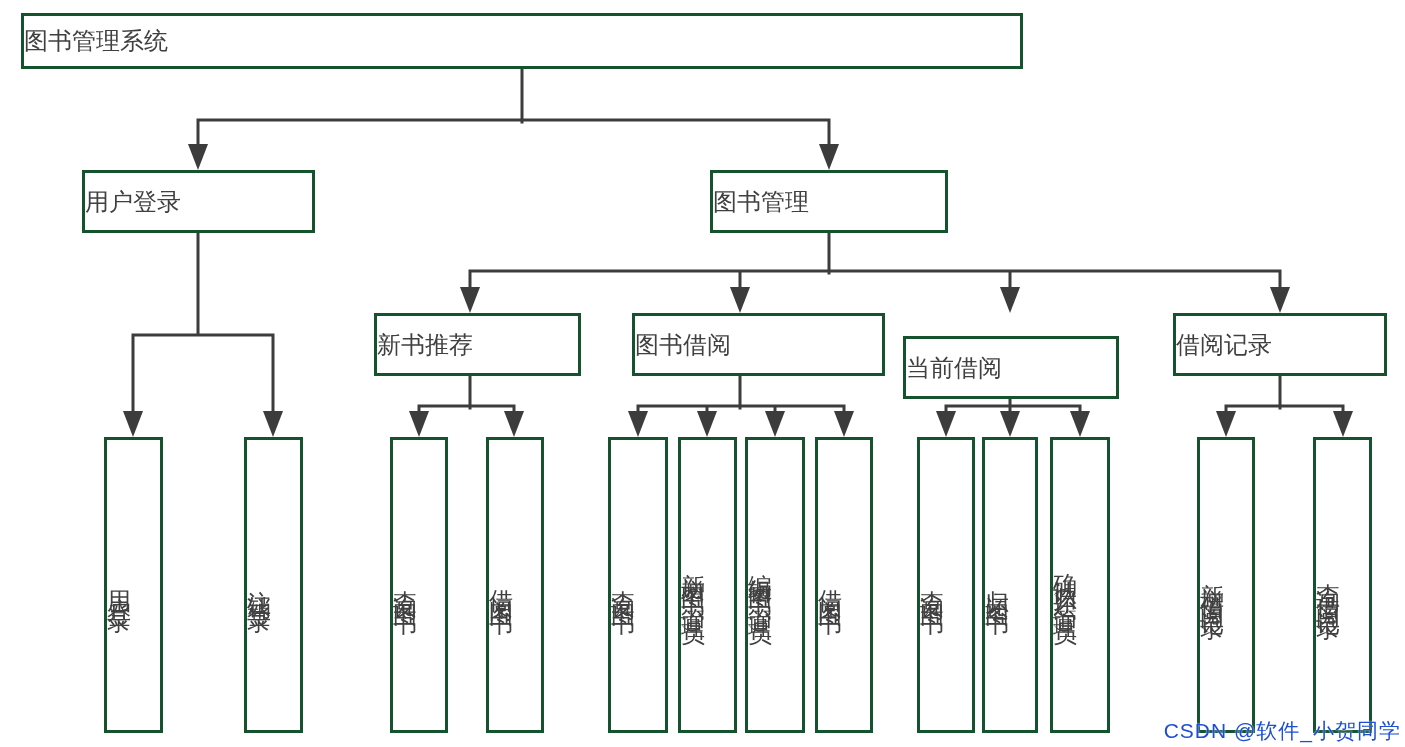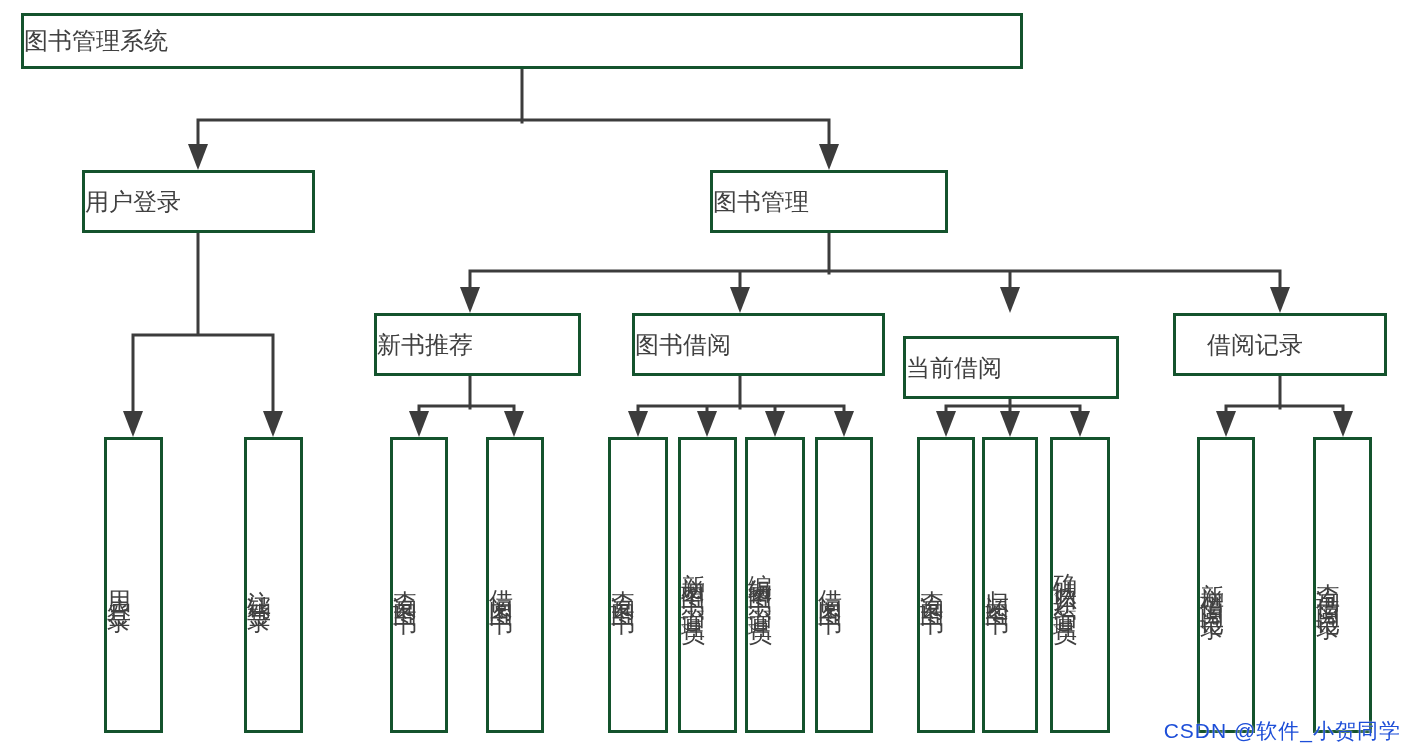--- a/index.html
+++ b/index.html
@@ -20,21 +20,21 @@
   }
   
   #n-root{left:21px;top:13px;width:1002px;height:56px;}
   
   #n-user-login{left:82px;top:170px;width:233px;height:63px;}
   #n-book-mgmt{left:710px;top:170px;width:238px;height:63px;}
   
   #n-new-rec{left:362px;top:313px;width:207px;height:63px;margin-left:12px;}
   #n-borrow{left:632px;top:313px;width:253px;height:63px;}
   #n-current{left:903px;top:313px;width:216px;height:63px;margin-top:23px;}
-  #n-record{left:1173px;top:313px;width:214px;height:63px;padding-left:31px;}
+  #n-record{left:1173px;top:313px;width:214px;height:63px;}
   
   .leaf{top:437px;height:296px;}
   #l-user-login{left:104px;width:59px;}
   #l-logout{left:244px;width:59px;}
   #l-rec-query{left:390px;width:58px;}
   #l-rec-borrow{left:486px;width:58px;}
   #l-bor-query{left:608px;width:60px;}
   #l-bor-add{left:678px;width:59px;}
   #l-bor-edit{left:745px;width:60px;}
   #l-bor-borrow{left:815px;width:58px;}

